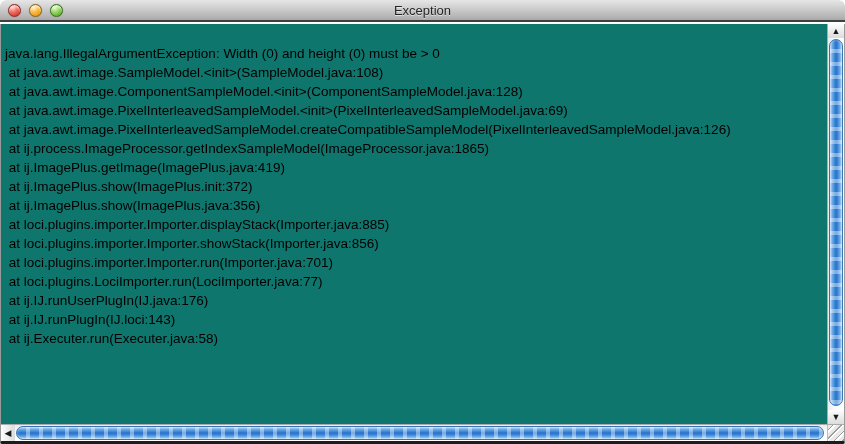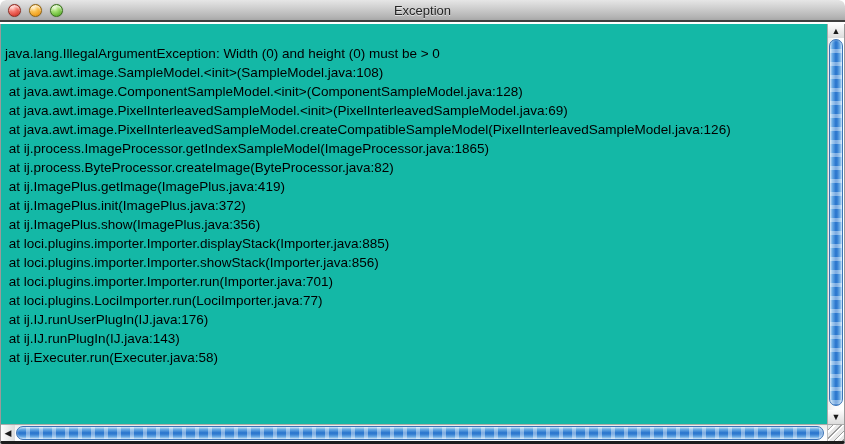--- a/index.html
+++ b/index.html
@@ -64,21 +64,21 @@
     display: flex;
     flex-direction: column;
     border-left: 1px solid #9a9a9a;
     border-right: 1px solid #9a9a9a;
     border-bottom: 3px solid #1c1c1c;
   }
   .main-row { flex: 1; display: flex; min-height: 0; }
 
   .text-pane {
     flex: 1;
-    background: #14b8a6;
+    background: #0f766e;
     overflow: hidden;
     padding: 20px 0 0 4px;
   }
   .trace-line {
     white-space: pre;
     font-size: 13.5px;
     line-height: 19px;
     color: #000000;
   }
 
@@ -164,30 +164,29 @@
   <div class="content">
     <div class="main-row">
 
       <div class="text-pane">
           <div class="trace-line">java.lang.IllegalArgumentException: Width (0) and height (0) must be &gt; 0</div>
           <div class="trace-line"> at java.awt.image.SampleModel.&lt;init&gt;(SampleModel.java:108)</div>
           <div class="trace-line"> at java.awt.image.ComponentSampleModel.&lt;init&gt;(ComponentSampleModel.java:128)</div>
           <div class="trace-line"> at java.awt.image.PixelInterleavedSampleModel.&lt;init&gt;(PixelInterleavedSampleModel.java:69)</div>
           <div class="trace-line"> at java.awt.image.PixelInterleavedSampleModel.createCompatibleSampleModel(PixelInterleavedSampleModel.java:126)</div>
           <div class="trace-line"> at ij.process.ImageProcessor.getIndexSampleModel(ImageProcessor.java:1865)</div>
-          <div class="trace-line"> at ij.process.ByteProcessor.createImage(ByteProcessor.java:82)</div>
           <div class="trace-line"> at ij.ImagePlus.getImage(ImagePlus.java:419)</div>
-          <div class="trace-line"> at ij.ImagePlus.init(ImagePlus.java:372)</div>
+          <div class="trace-line"> at ij.ImagePlus.show(ImagePlus.init:372)</div>
           <div class="trace-line"> at ij.ImagePlus.show(ImagePlus.java:356)</div>
           <div class="trace-line"> at loci.plugins.importer.Importer.displayStack(Importer.java:885)</div>
           <div class="trace-line"> at loci.plugins.importer.Importer.showStack(Importer.java:856)</div>
           <div class="trace-line"> at loci.plugins.importer.Importer.run(Importer.java:701)</div>
           <div class="trace-line"> at loci.plugins.LociImporter.run(LociImporter.java:77)</div>
           <div class="trace-line"> at ij.IJ.runUserPlugIn(IJ.java:176)</div>
-          <div class="trace-line"> at ij.IJ.runPlugIn(IJ.java:143)</div>
+          <div class="trace-line"> at ij.IJ.runPlugIn(IJ.loci:143)</div>
           <div class="trace-line"> at ij.Executer.run(Executer.java:58)</div>
         </div>
 
       <div class="vscroll">
         <div class="scroll-btn">
           <span>▲</span>
         </div>
         <div class="vtrack">
           <div class="thumb-v"></div>
         </div>

